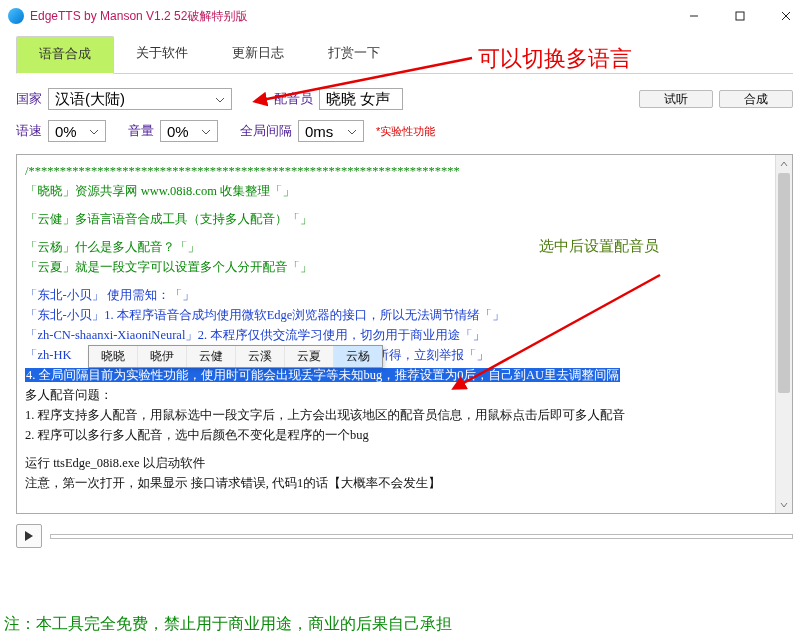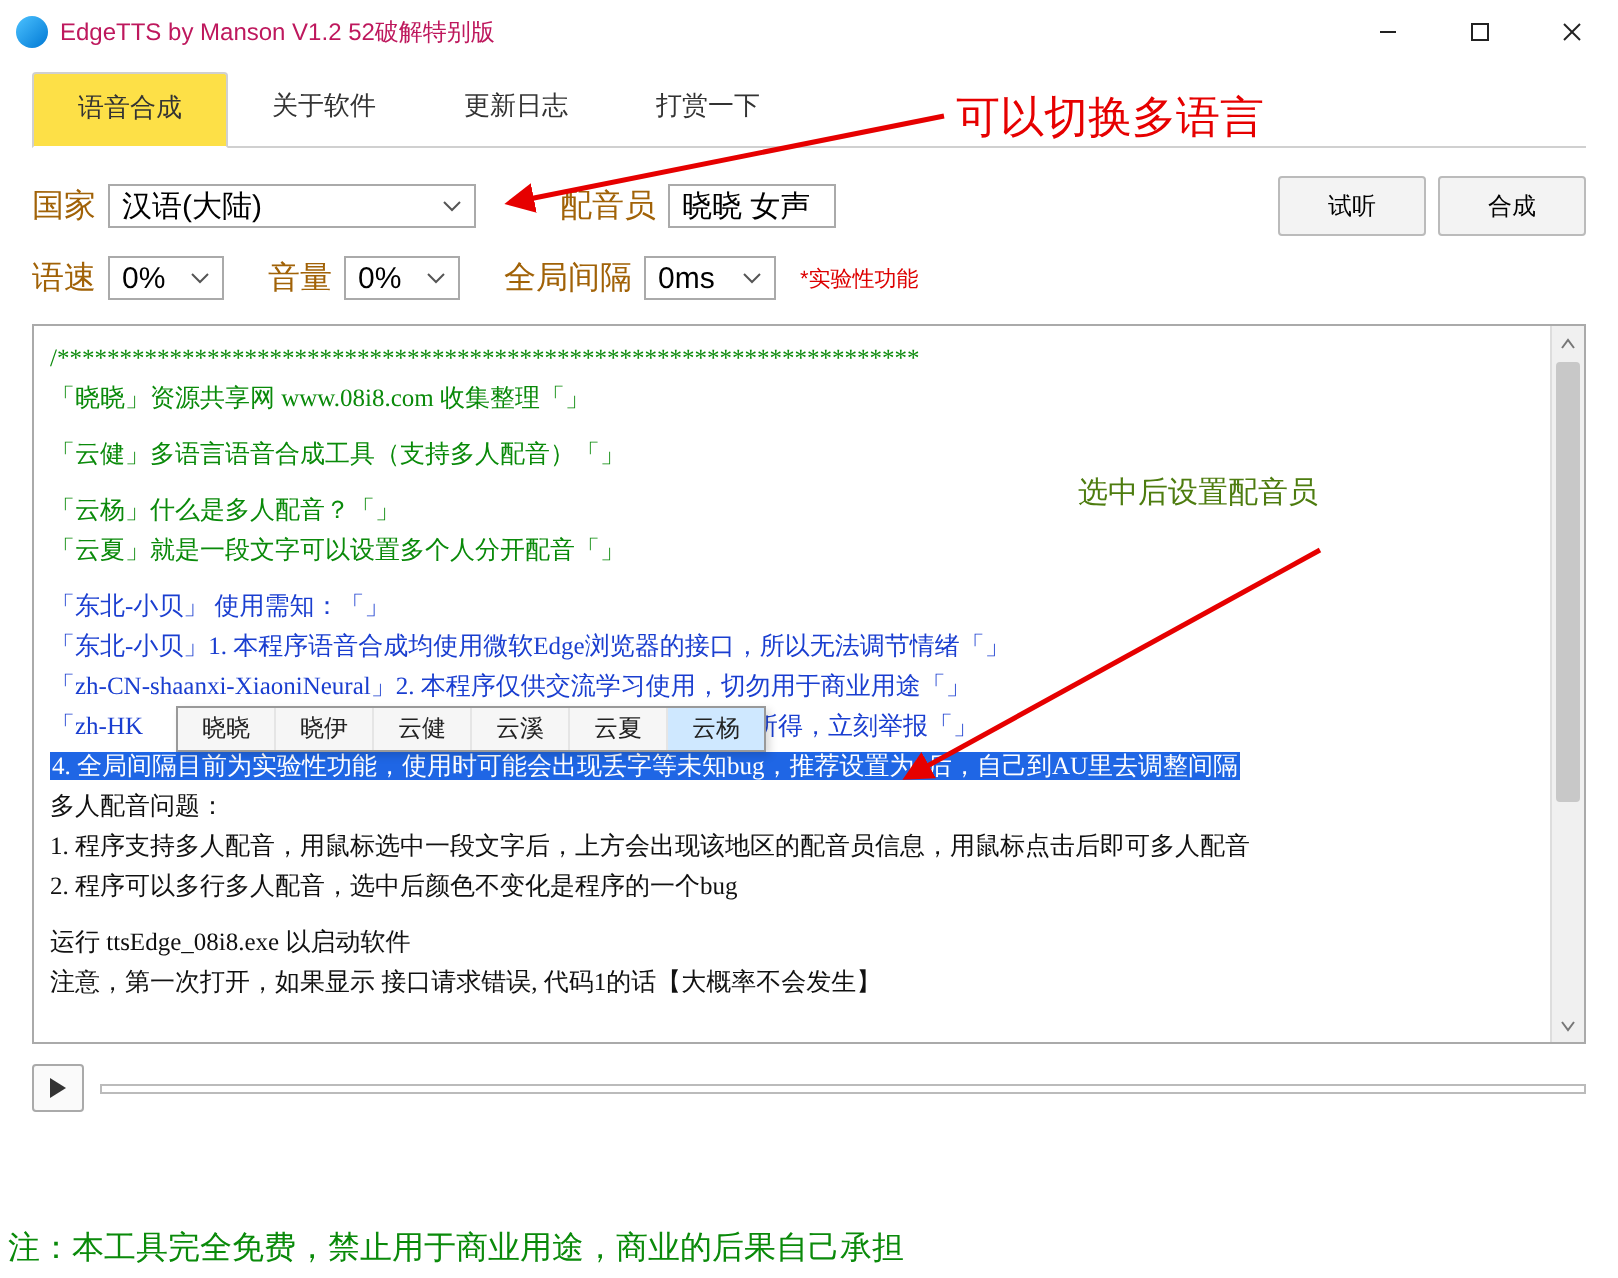--- a/index.html
+++ b/index.html
@@ -39,41 +39,41 @@
       padding: 8px 22px 10px;
       font-size: 13px;
       color: #333;
       cursor: pointer;
     }
     .tab.active {
       border: 1px solid #d0d0d0;
       border-bottom: 1px solid #fff;
       border-radius: 2px 2px 0 0;
       margin-bottom: -1px;
-      background: #fde047;
+      background: #bef264;
     }
     .row { display: flex; align-items: center; margin-top: 14px; gap: 6px; }
-    .lbl { font-size: 16px; color: #a16207; }
+    .lbl { font-size: 13px; color: #4c1d95; }
     .select {
       border: 1px solid #aaa;
       height: 22px;
       background: #fff;
       display: flex;
       align-items: center;
       padding: 0 6px;
       font-size: 15px;
       position: relative;
     }
     .select .chev { margin-left: auto; }
     .sel-lang { width: 184px; }
     .sel-voice { width: 84px; }
     .btn {
       border: 1px solid #bbb;
       background: #f3f3f3;
-      height: 30px;
+      height: 18px;
       padding: 0 24px;
       font-size: 12px;
       border-radius: 2px;
       display: flex; align-items: center;
     }
     .small-sel { width: 58px; }
     .small-sel2 { width: 66px; }
     .exp { color: #d00; font-size: 11px; margin-left: 6px; }
     .editor {
       margin-top: 12px;

